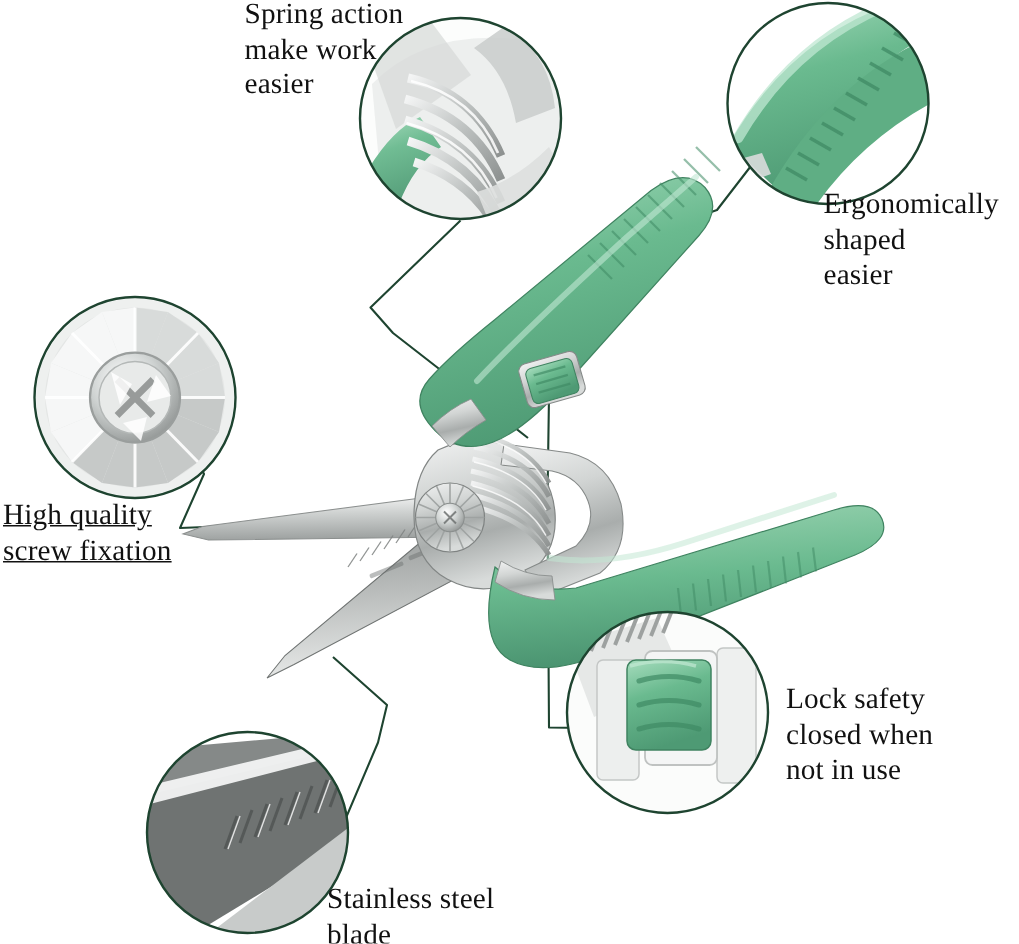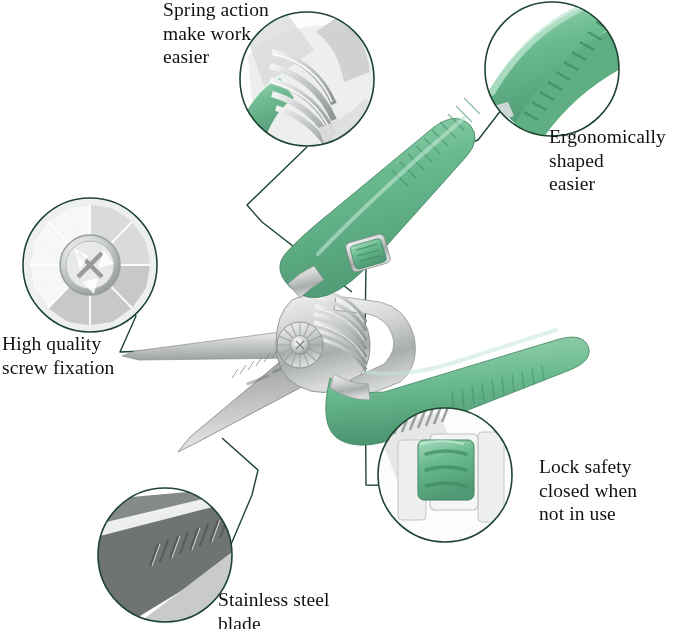--- a/index.html
+++ b/index.html
@@ -16,22 +16,22 @@
     position:absolute;
     font-family:"Liberation Serif", serif;
     font-size:19.5px;
     line-height:23.5px;
     color:#111111;
     white-space:pre-line;
     letter-spacing:0.1px;
   }
   #label-spring{left:163px;top:-2px;}
   #label-ergo{left:549px;top:125px;}
-  #label-screw{left:2px;top:332px;}
-  #label-lock{left:524px;top:455px;margin-left:15px;}
+  #label-screw{left:2px;top:332px;text-decoration:underline;}
+  #label-lock{left:524px;top:455px;}
   #label-blade{left:218px;top:588px;}
   svg{display:block;}
 </style>
 </head>
 <body>
 
 <div id="stage">
 
   <svg class="layer" width="679" height="629" viewBox="0 0 679 629">
     <defs>

